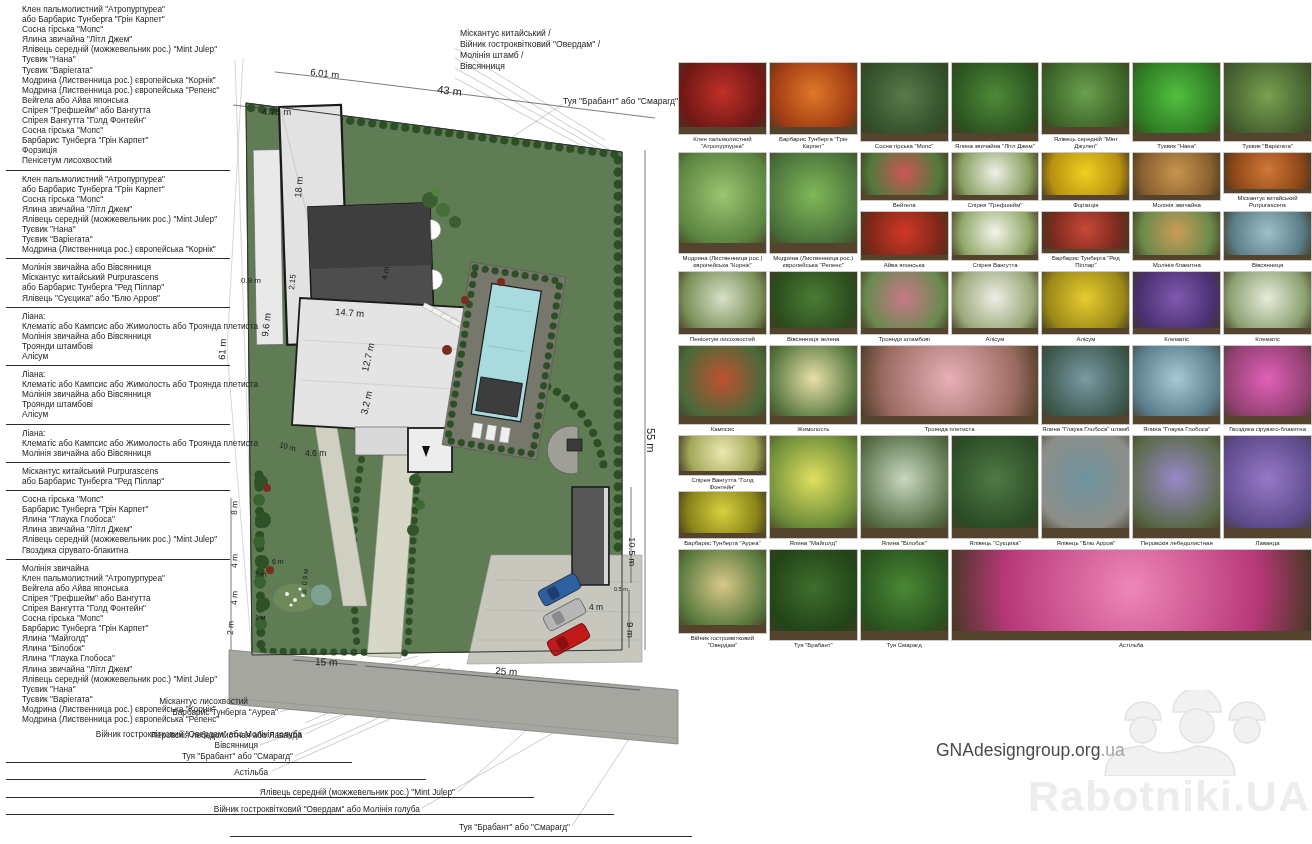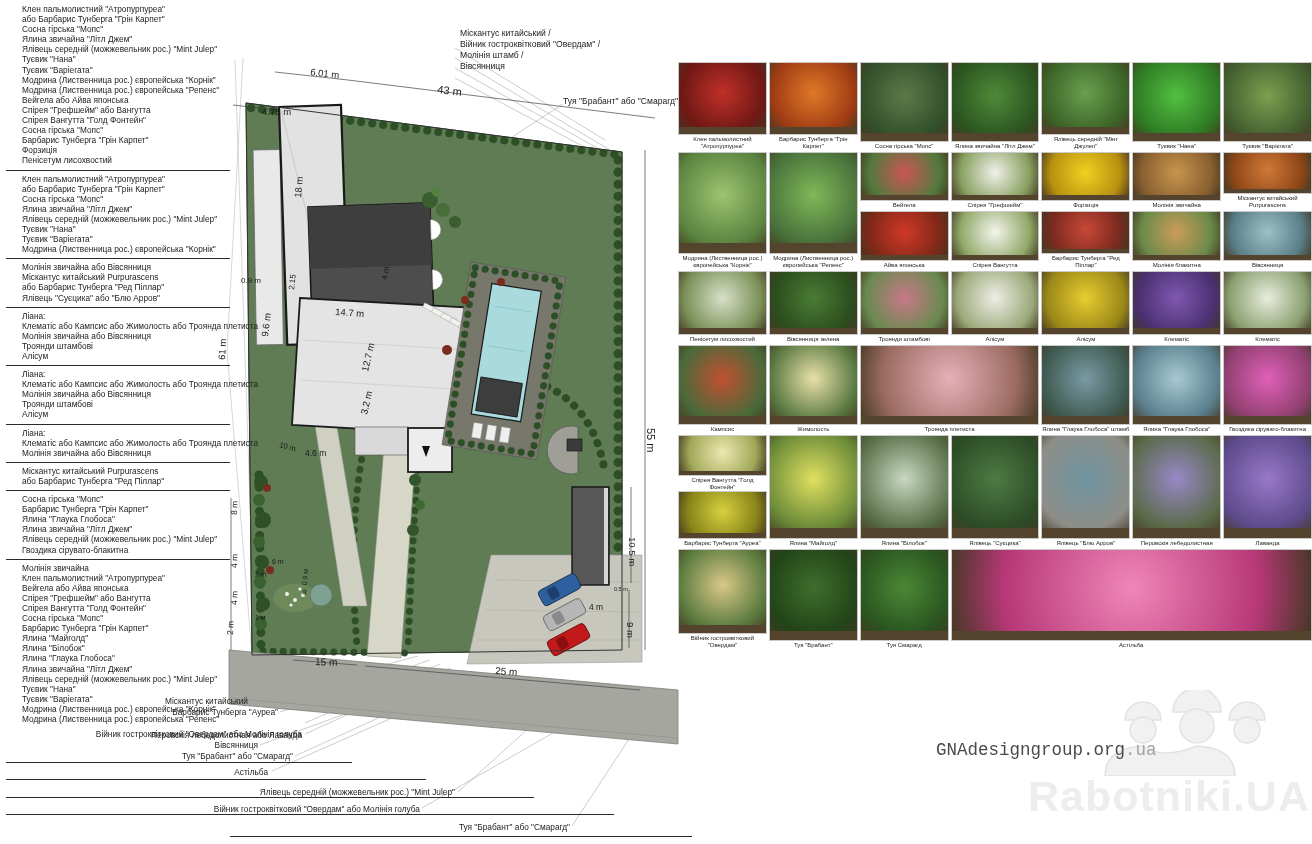--- a/index.html
+++ b/index.html
@@ -23,21 +23,21 @@
   #catalog{position:absolute;left:678px;top:62px;width:634px;display:grid;
            grid-template-columns:repeat(7,1fr);
            grid-template-rows:88px 57px 58px 72px 88px 112px 100px;
            gap:2px;z-index:2;}
   .cell{display:flex;flex-direction:column;min-width:0;}
   .photo{flex:1 1 auto;min-height:0;border:0.5px solid #c9c9c9;}
   .cap{font-size:6px;line-height:6.9px;text-align:center;color:#222;
        max-height:15px;overflow:hidden;padding-top:1px;}
   .sub{display:flex;flex-direction:column;flex:1 1 0;min-height:0;}
   
-  #wm-site{position:absolute;left:936px;top:740px;font-size:17.5px;color:#4a4a4a;z-index:4;font-family:Liberation Mono, monospace;}
+  #wm-site{position:absolute;left:936px;top:740px;font-size:17.5px;color:#4a4a4a;z-index:4;}
   #wm-site .suffix{color:#a3a3a3;}
   #wm-brand{position:absolute;left:1028px;top:772px;font-size:43px;font-weight:bold;
             color:#ededed;letter-spacing:1px;z-index:1;}
   #wm-icon{position:absolute;left:1095px;top:690px;z-index:1;}
   svg text{font-family:"Liberation Sans",sans-serif;}
 </style>
 </head>
 <body>
 
 <div id="left-groups">
@@ -302,21 +302,21 @@
     <path d="M250,701 L418,656 M280,712 L430,660 M305,723 L440,664 M305,734 L450,668 M260,745 L460,672 M295,756 L470,676 M272,771 L478,680 M458,792 L560,700 M422,808 L600,706 M572,826 L648,710"></path>
   </g>
 </svg>
 
 <div class="rule" style="left:6px;top:762px;width:346px;"></div>
 <div class="rule" style="left:6px;top:779px;width:420px;"></div>
 <div class="rule" style="left:6px;top:797px;width:528px;"></div>
 <div class="rule" style="left:6px;top:814px;width:608px;"></div>
 <div class="rule" style="left:230px;top:836px;width:462px;"></div>
 <div id="bottom-labels">
-    <div class="blabel" style="right: 1064px; top: 696px;">Міскантус китайський</div>
+    <div class="blabel" style="right: 1064px; top: 696px;">Міскантус лисохвостий</div>
     <div class="blabel" style="right: 1034px; top: 707px;">Барбарис Тунберга "Ауреа"</div>
     <div class="blabel" style="right: 1010px; top: 730px;">Перовскія лебедолистная або Лаванда</div>
     <div class="blabel" style="right: 1010px; top: 729px;">Війник гостроквітковий "Овердам" або Молінія голуба</div>
     <div class="blabel" style="right: 1054px; top: 740px;">Вівсянниця</div>
     <div class="blabel" style="right: 1019px; top: 751px;">Туя "Брабант" або "Смарагд"</div>
     <div class="blabel" style="right: 1044px; top: 767px;">Астільба</div>
     <div class="blabel" style="right: 857px; top: 787px;">Ялівець середній (можжевельник рос.) "Mint Julep"</div>
     <div class="blabel" style="right: 892px; top: 804px;">Війник гостроквітковий "Овердам" або Молінія голуба</div>
     <div class="blabel" style="right: 742px; top: 822px;">Туя "Брабант" або "Смарагд"</div>
   </div>

